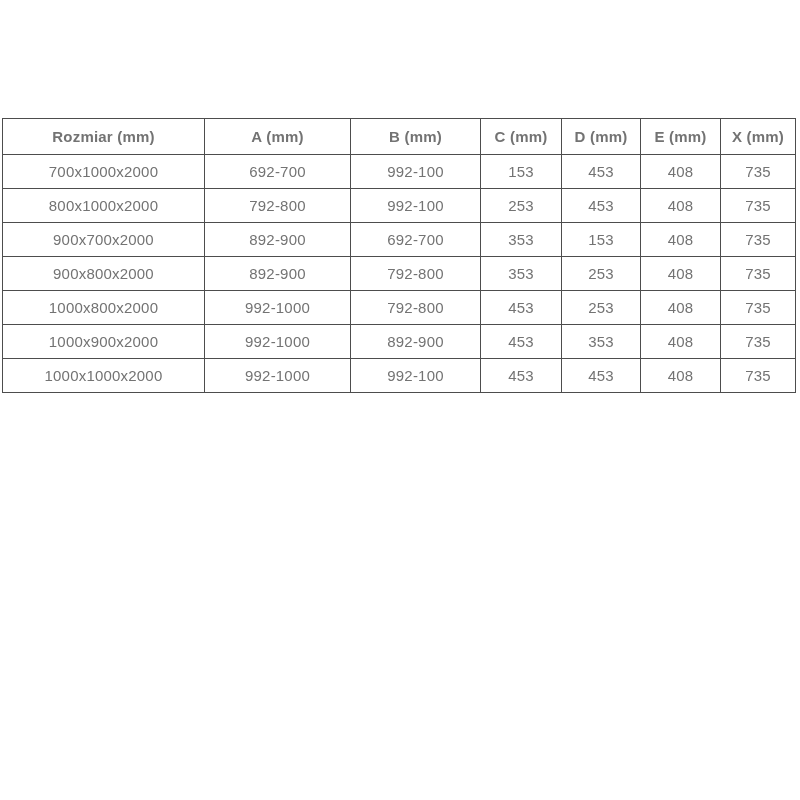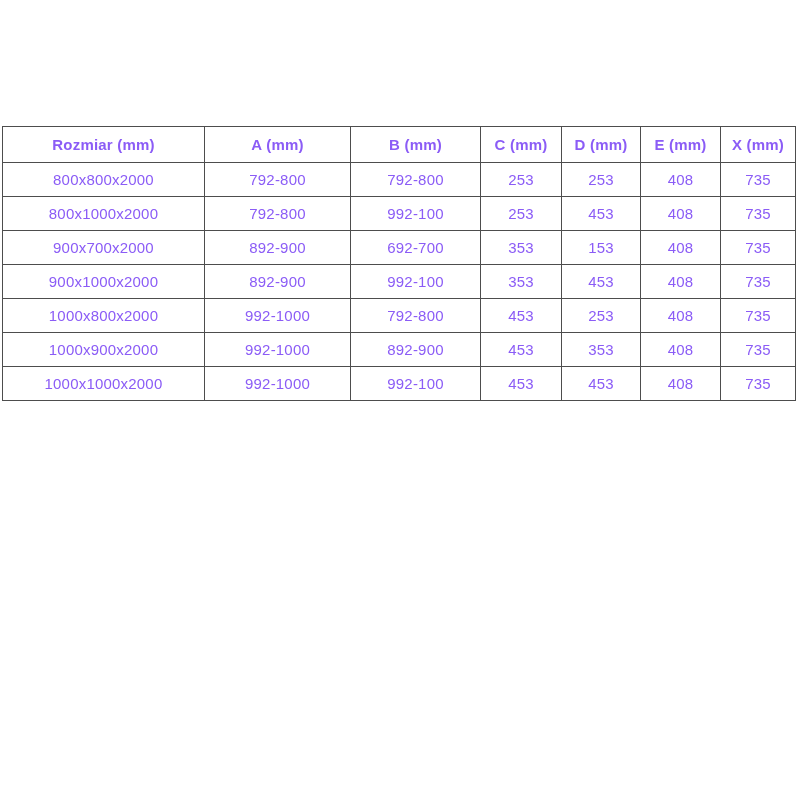--- a/index.html
+++ b/index.html
@@ -20,22 +20,21 @@
   .size-table-wrap {
     position: absolute;
     left: 2px;
     top: 118px;
     width: 793px;
   }
   table.size-table {
     border-collapse: collapse;
     table-layout: fixed;
     width: 793px;
-    color: #8b5cf6;
-    margin-top: 8px;
+    color: #737373;
   }
   table.size-table th,
   table.size-table td {
     border: 1px solid #4d4d4d;
     text-align: center;
     vertical-align: middle;
     padding: 0;
     font-size: 15px;
     line-height: 1;
     overflow: hidden;
@@ -81,25 +80,25 @@
             <th>A (mm)</th>
             <th>B (mm)</th>
             <th>C (mm)</th>
             <th>D (mm)</th>
             <th>E (mm)</th>
             <th>X (mm)</th>
           </tr>
       </thead>
       <tbody>
           <tr>
-            <td>800x800x2000</td>
-            <td>792-800</td>
-            <td>792-800</td>
-            <td>253</td>
-            <td>253</td>
+            <td>700x1000x2000</td>
+            <td>692-700</td>
+            <td>992-100</td>
+            <td>153</td>
+            <td>453</td>
             <td>408</td>
             <td>735</td>
           </tr>
           <tr>
             <td>800x1000x2000</td>
             <td>792-800</td>
             <td>992-100</td>
             <td>253</td>
             <td>453</td>
             <td>408</td>
@@ -108,25 +107,25 @@
           <tr>
             <td>900x700x2000</td>
             <td>892-900</td>
             <td>692-700</td>
             <td>353</td>
             <td>153</td>
             <td>408</td>
             <td>735</td>
           </tr>
           <tr>
-            <td>900x1000x2000</td>
+            <td>900x800x2000</td>
             <td>892-900</td>
-            <td>992-100</td>
+            <td>792-800</td>
             <td>353</td>
-            <td>453</td>
+            <td>253</td>
             <td>408</td>
             <td>735</td>
           </tr>
           <tr>
             <td>1000x800x2000</td>
             <td>992-1000</td>
             <td>792-800</td>
             <td>453</td>
             <td>253</td>
             <td>408</td>

